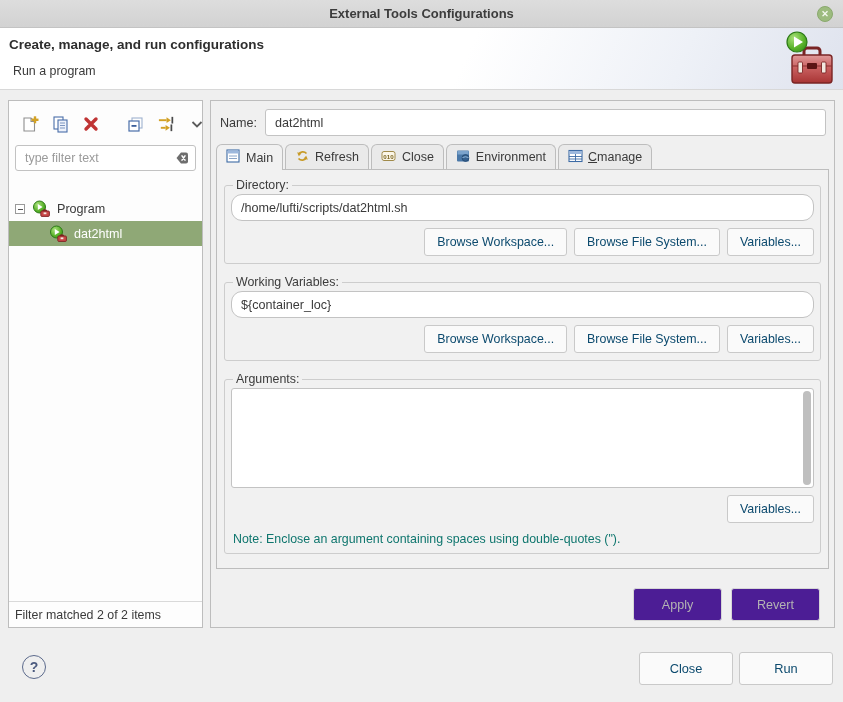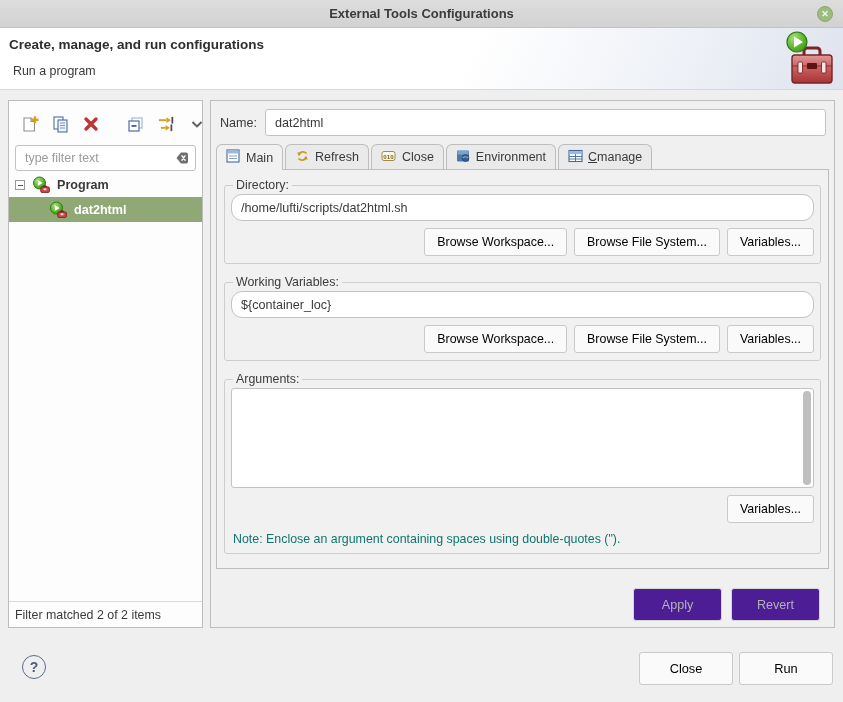--- a/index.html
+++ b/index.html
@@ -36,21 +36,21 @@
   .tb-sep { width:1px; height:20px; background:#d2d2d2; margin:0 1px; }
 
   
   .filter-wrap { position:relative; margin:1px 6px 0 6px; }
   .filter-input { width:100%; height:26px; border:1px solid #c2c2c2; border-radius:3px;
     padding:0 26px 0 9px; font-family:inherit; font-size:12.4px; color:#000000; background:#fff; outline:none; }
   .filter-input::placeholder { color:#9b9b9b; }
   .filter-clear { position:absolute; right:7px; top:6px; cursor:default; }
 
   
-  .tree { margin-top:1px;font-weight:bold; }
+  .tree { margin-top:25px; }
   .tree-row { height:25px; display:flex; align-items:center; cursor:default; }
   .tree-row.selected { background:#8fa876; color:#ffffff; }
   .expander { width:10px; height:10px; border:1px solid #9a9a9a; background:#fff; margin-left:6px;
     position:relative; }
   .expander::after { content:""; position:absolute; left:2px; top:4px; width:5px; height:1.4px; background:#555; }
   .tree-icon { margin-left:7px; display:flex; }
   .tree-row .label { margin-left:6px; font-size:12.6px; }
   .tree-row.child .tree-icon { margin-left:40px; }
 
   .lp-status { position:absolute; left:0; bottom:0; width:100%; height:26px; border-top:1px solid #d9d9d9;
@@ -71,21 +71,21 @@
 
   .tab-content { position:absolute; left:5px; top:68px; width:613px; height:400px;
     border:1px solid #bdbdbd; background:#f1f1f1; padding:8px 7px; }
 
   fieldset { border:1px solid #cdcdcd; border-radius:3px; padding:2px 6px 7px 6px; margin-bottom:11px; }
   legend { font-size:12.4px; color:#3c3c3c; padding:0 3px; margin-left:2px; }
   .fs-input { width:100%; height:27px; border:1px solid #c3c3c3; border-radius:11px; background:#fff;
     padding:0 9px; font-family:inherit; font-size:12.6px; color:#3a3a3a; outline:none; }
   .btn-row { display:flex; justify-content:flex-end; gap:7px; margin-top:7px; }
   .btn { background:#fafafa; border:1px solid #c9c9c9; border-radius:3px; padding:6px 12px;
-    font-family:inherit; font-size:12.4px; color:#000000; cursor:default; }
+    font-family:inherit; font-size:12.4px; color:#0c4a6e; cursor:default; }
   .btn.disabled { color:#b3b3b3; background:#4c1d95; border-color:#d6d6d6; }
 
   .args-box { position:relative; width:100%; height:100px; border:1px solid #c3c3c3; border-radius:3px; background:#fff; }
   .args-text { width:100%; height:100%; border:none; resize:none; outline:none; font-family:inherit;
     font-size:12.6px; padding:4px 18px 4px 9px; background:transparent; }
   .args-scrollthumb { position:absolute; right:2px; top:2px; bottom:2px; width:8px; border-radius:4px; background:#bfbfbf; }
   .note { margin-top:9px; margin-left:2px; font-size:12.4px; color:#0f766e; }
 
   .apply-row { position:absolute; right:14px; top:487px; display:flex; gap:9px; }
   .apply-row .btn { width:89px; height:33px; font-size:12.6px; }

